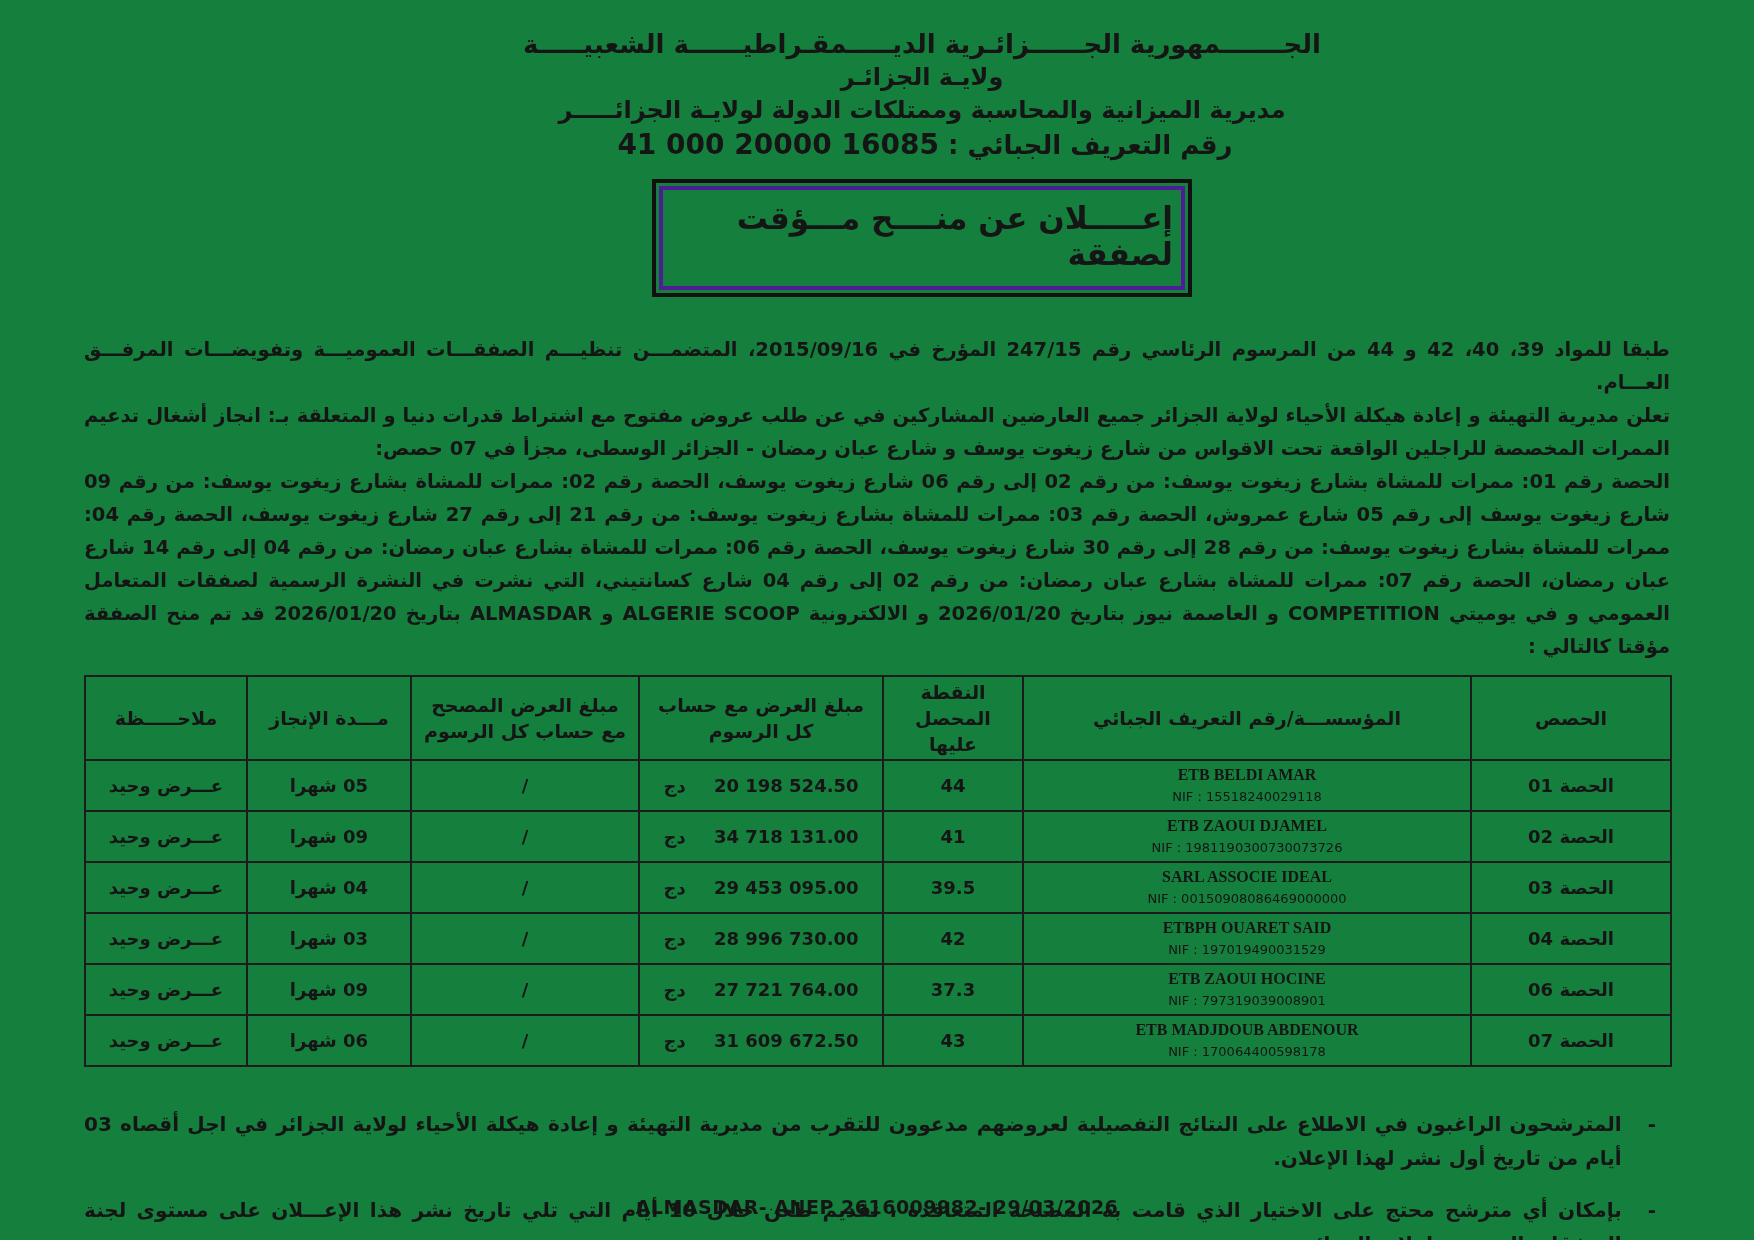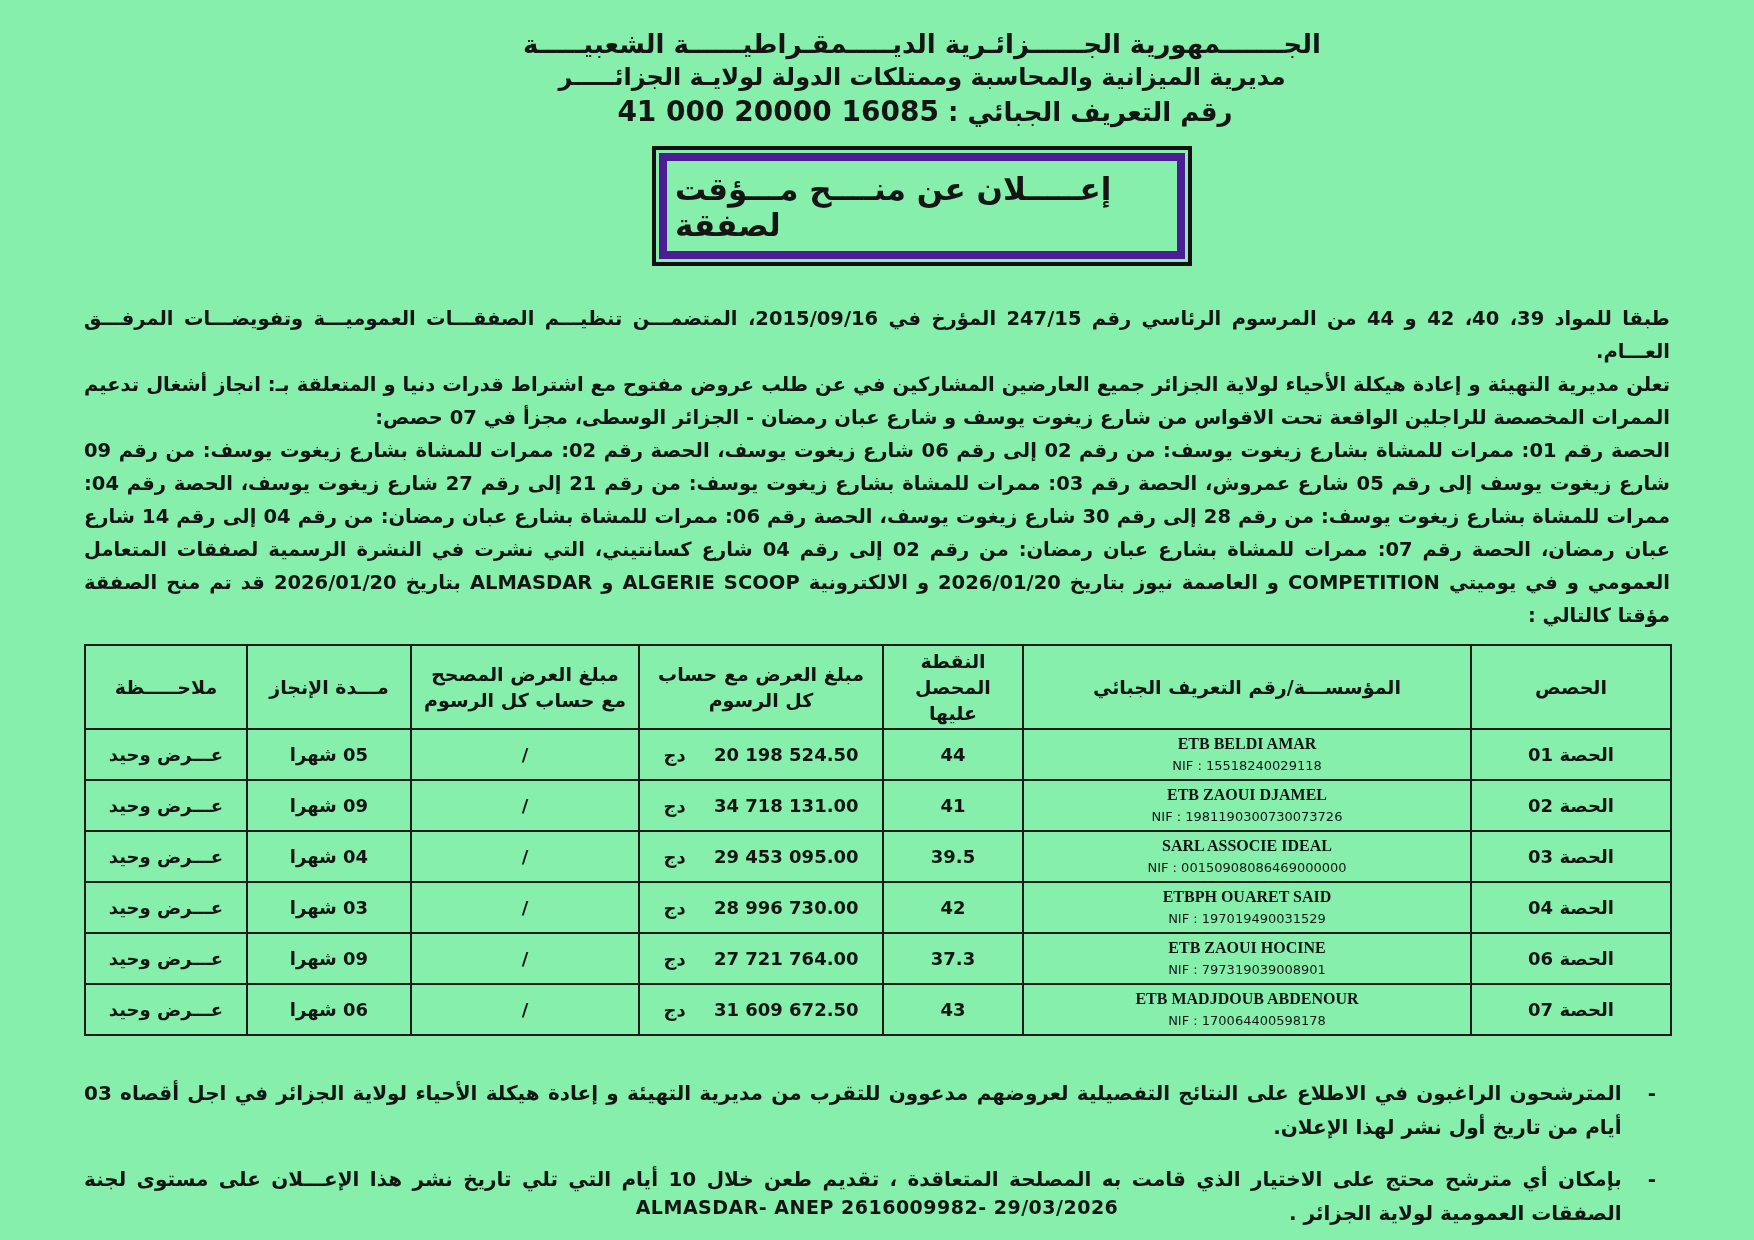--- a/index.html
+++ b/index.html
@@ -1,38 +1,38 @@
 <!DOCTYPE html>
 <html lang="ar"><head>
 <meta charset="utf-8">
 <style>
   * { box-sizing: border-box; margin: 0; padding: 0; }
   html,body { background:#ffffff; }
   .page {
     width: 1754px; height: 1240px;
-    background: #86efac;
+    background: #15803d;
     color: #151515;
     font-family: "DejaVu Sans", sans-serif;
     position: relative;
     overflow: hidden;
     padding-top: 28px;
   }
   .content { width: 1586px; margin: 0 auto; }
 
   
   .doc-header { text-align: center; direction: rtl; transform: translateX(45px); }
   .doc-header .h-line { font-weight: 700; font-size: 24px; line-height: 33px; letter-spacing: .5px; }
   .doc-header .h-line1 { font-size: 26px; }
   .tax-line { font-weight: 700; font-size: 26px; line-height: 36px; direction: rtl; }
   .tax-line .num { direction: ltr; unicode-bidi: embed; display: inline-block; margin-left: 6px; font-size: 28px; }
 
   
   .title-wrap { display: flex; justify-content: center; margin-top: 16px; transform: translateX(45px); }
   .title-box-outer { border: 4px solid #111; padding: 3px; width: 540px; }
-  .title-box-inner { border: 8px solid #4c1d95; padding: 10px 8px 8px; text-align: left; }
+  .title-box-inner { border: 4px solid #4c1d95; padding: 10px 8px 14px; text-align: right; }
   .title-text { font-size: 31px; font-weight: 700; direction: rtl; letter-spacing: 0px; }
 
   
   .intro { direction: rtl; margin-top: 36px; font-size: 19.5px; font-weight: 700; line-height: 33px; text-align: justify; }
   .intro p { margin: 0; }
   .intro .p1 { text-align-last: justify; }
 
   
   table.award { direction: rtl; border-collapse: collapse; margin-top: 12px; width: 1586px; table-layout: fixed; }
   table.award th, table.award td { border: 2px solid #1c1c1c; text-align: center; vertical-align: middle; padding: 2px 4px; }
@@ -55,20 +55,21 @@
                  font-size: 19px; font-weight: 700; letter-spacing: .5px; direction: ltr; }
 </style>
 </head>
 <body>
 
 <div class="page">
   <div class="content">
 
     <div class="doc-header">
       <div class="h-line h-line1">الجـــــــمهورية الجــــــزائـرية الديـــــمقـراطيــــــة الشعبيـــــة</div>
+      <div class="h-line">ولايـة الجزائـر</div>
       <div class="h-line">مديرية الميزانية والمحاسبة وممتلكات الدولة لولايـة الجزائـــــر</div>
       <div class="tax-line">
         <span>رقم التعريف الجبائي :</span>
         <span class="num">41 000 20000 16085</span>
       </div>
     </div>
 
     <div class="title-wrap">
       <div class="title-box-outer">
         <div class="title-box-inner">

